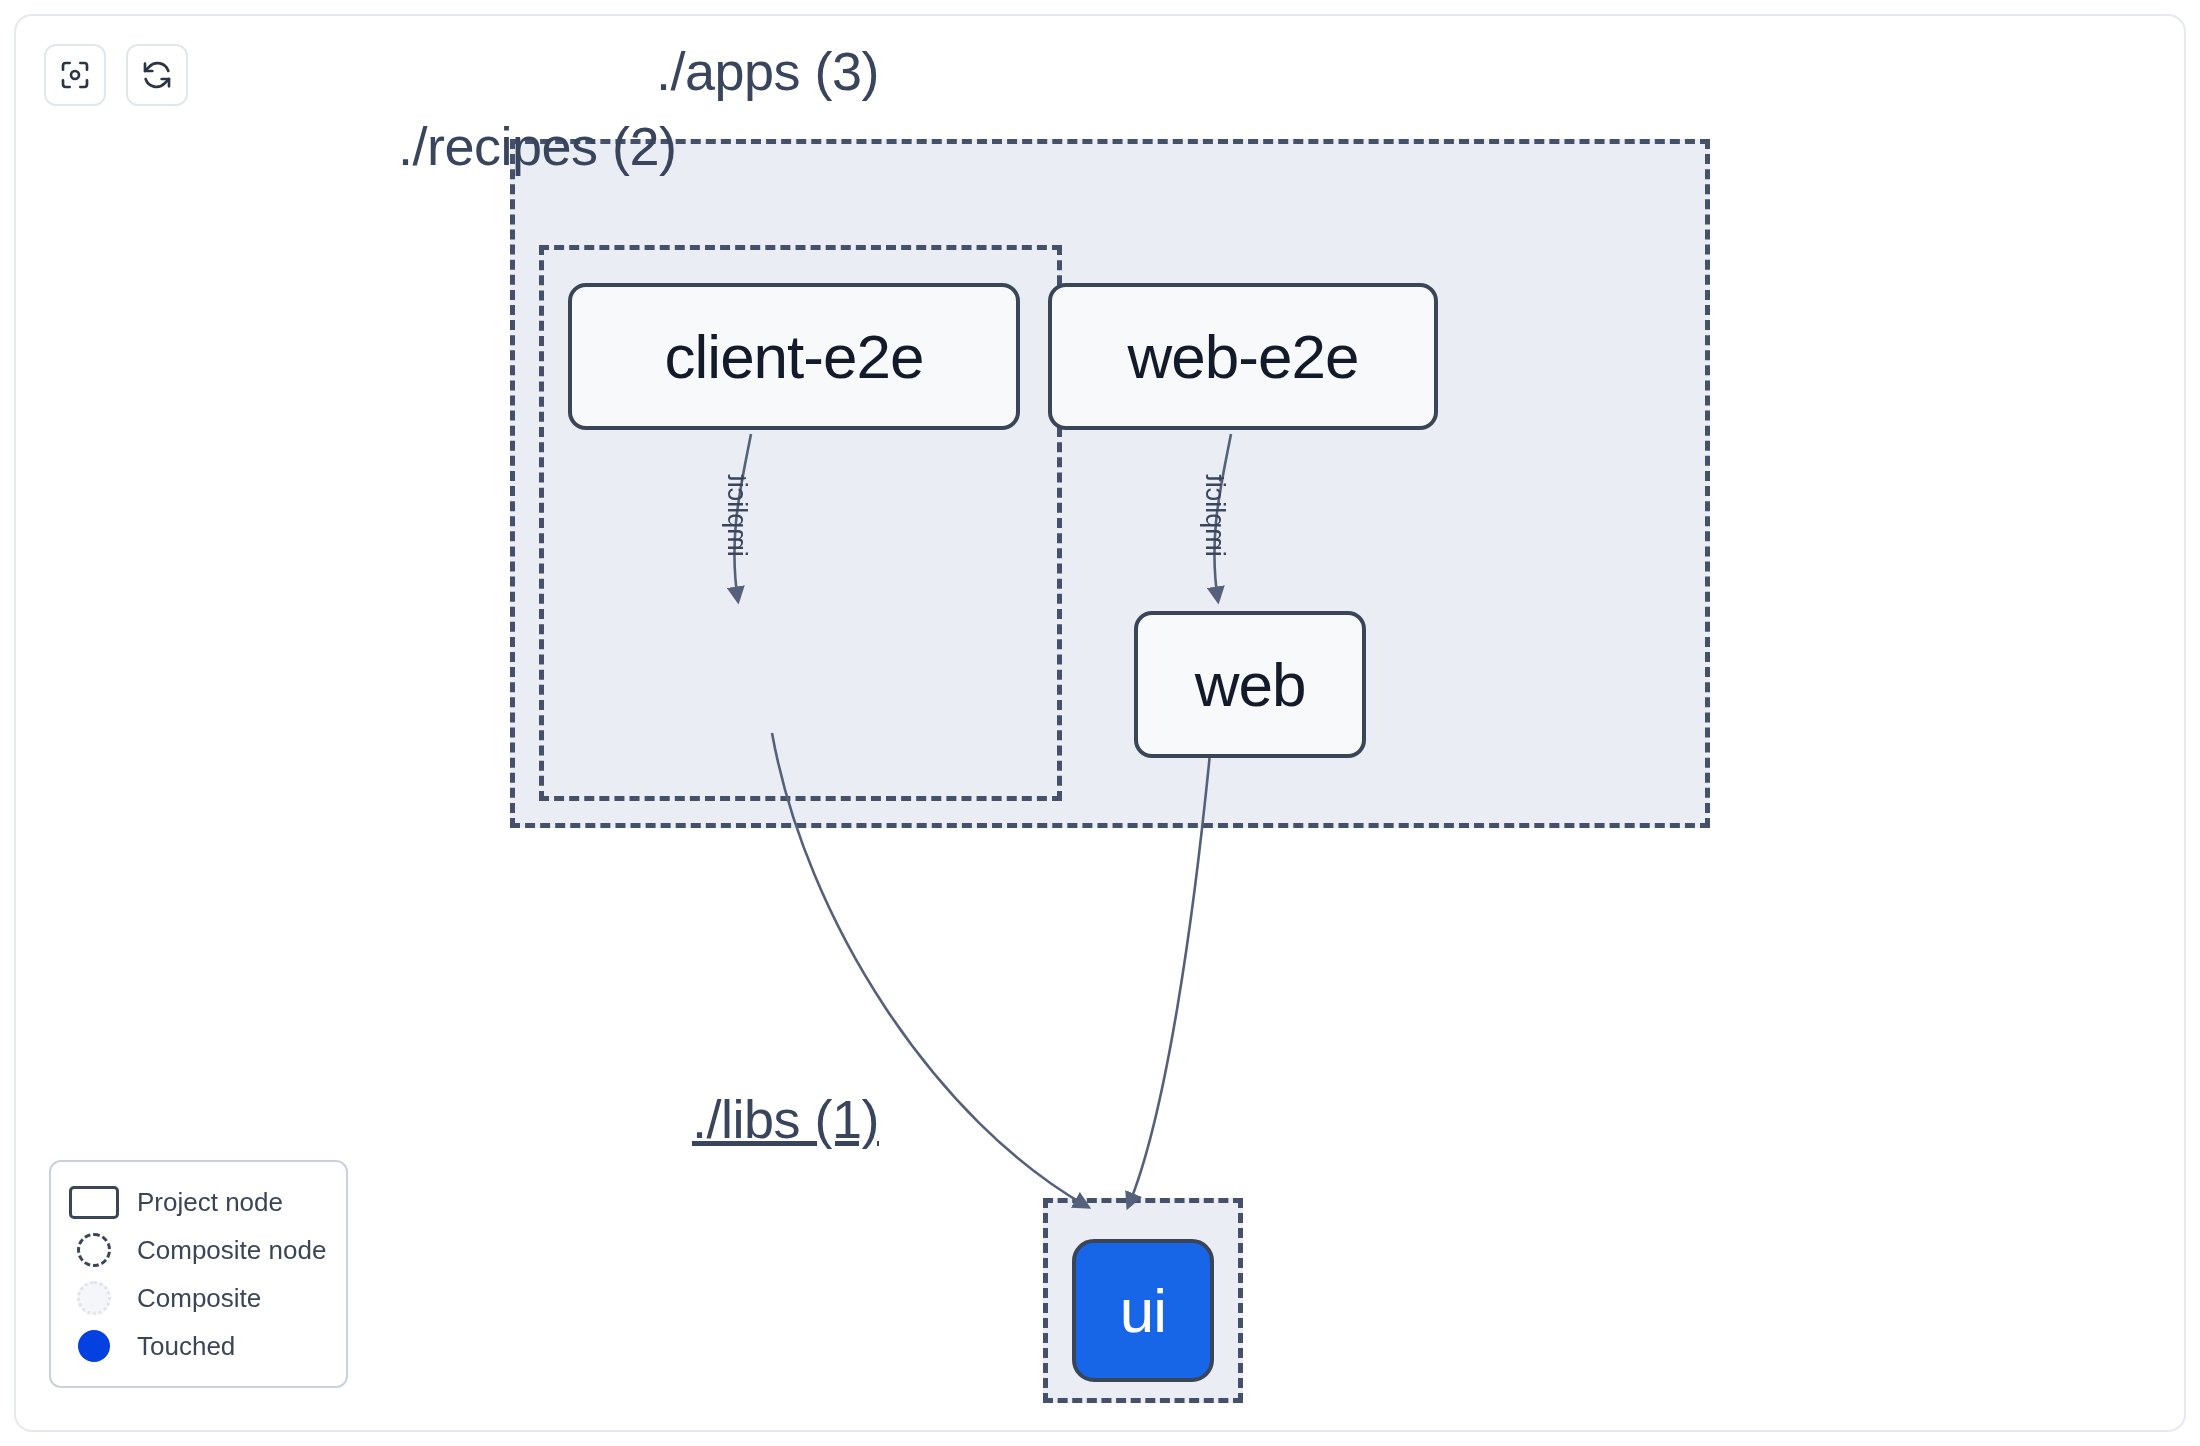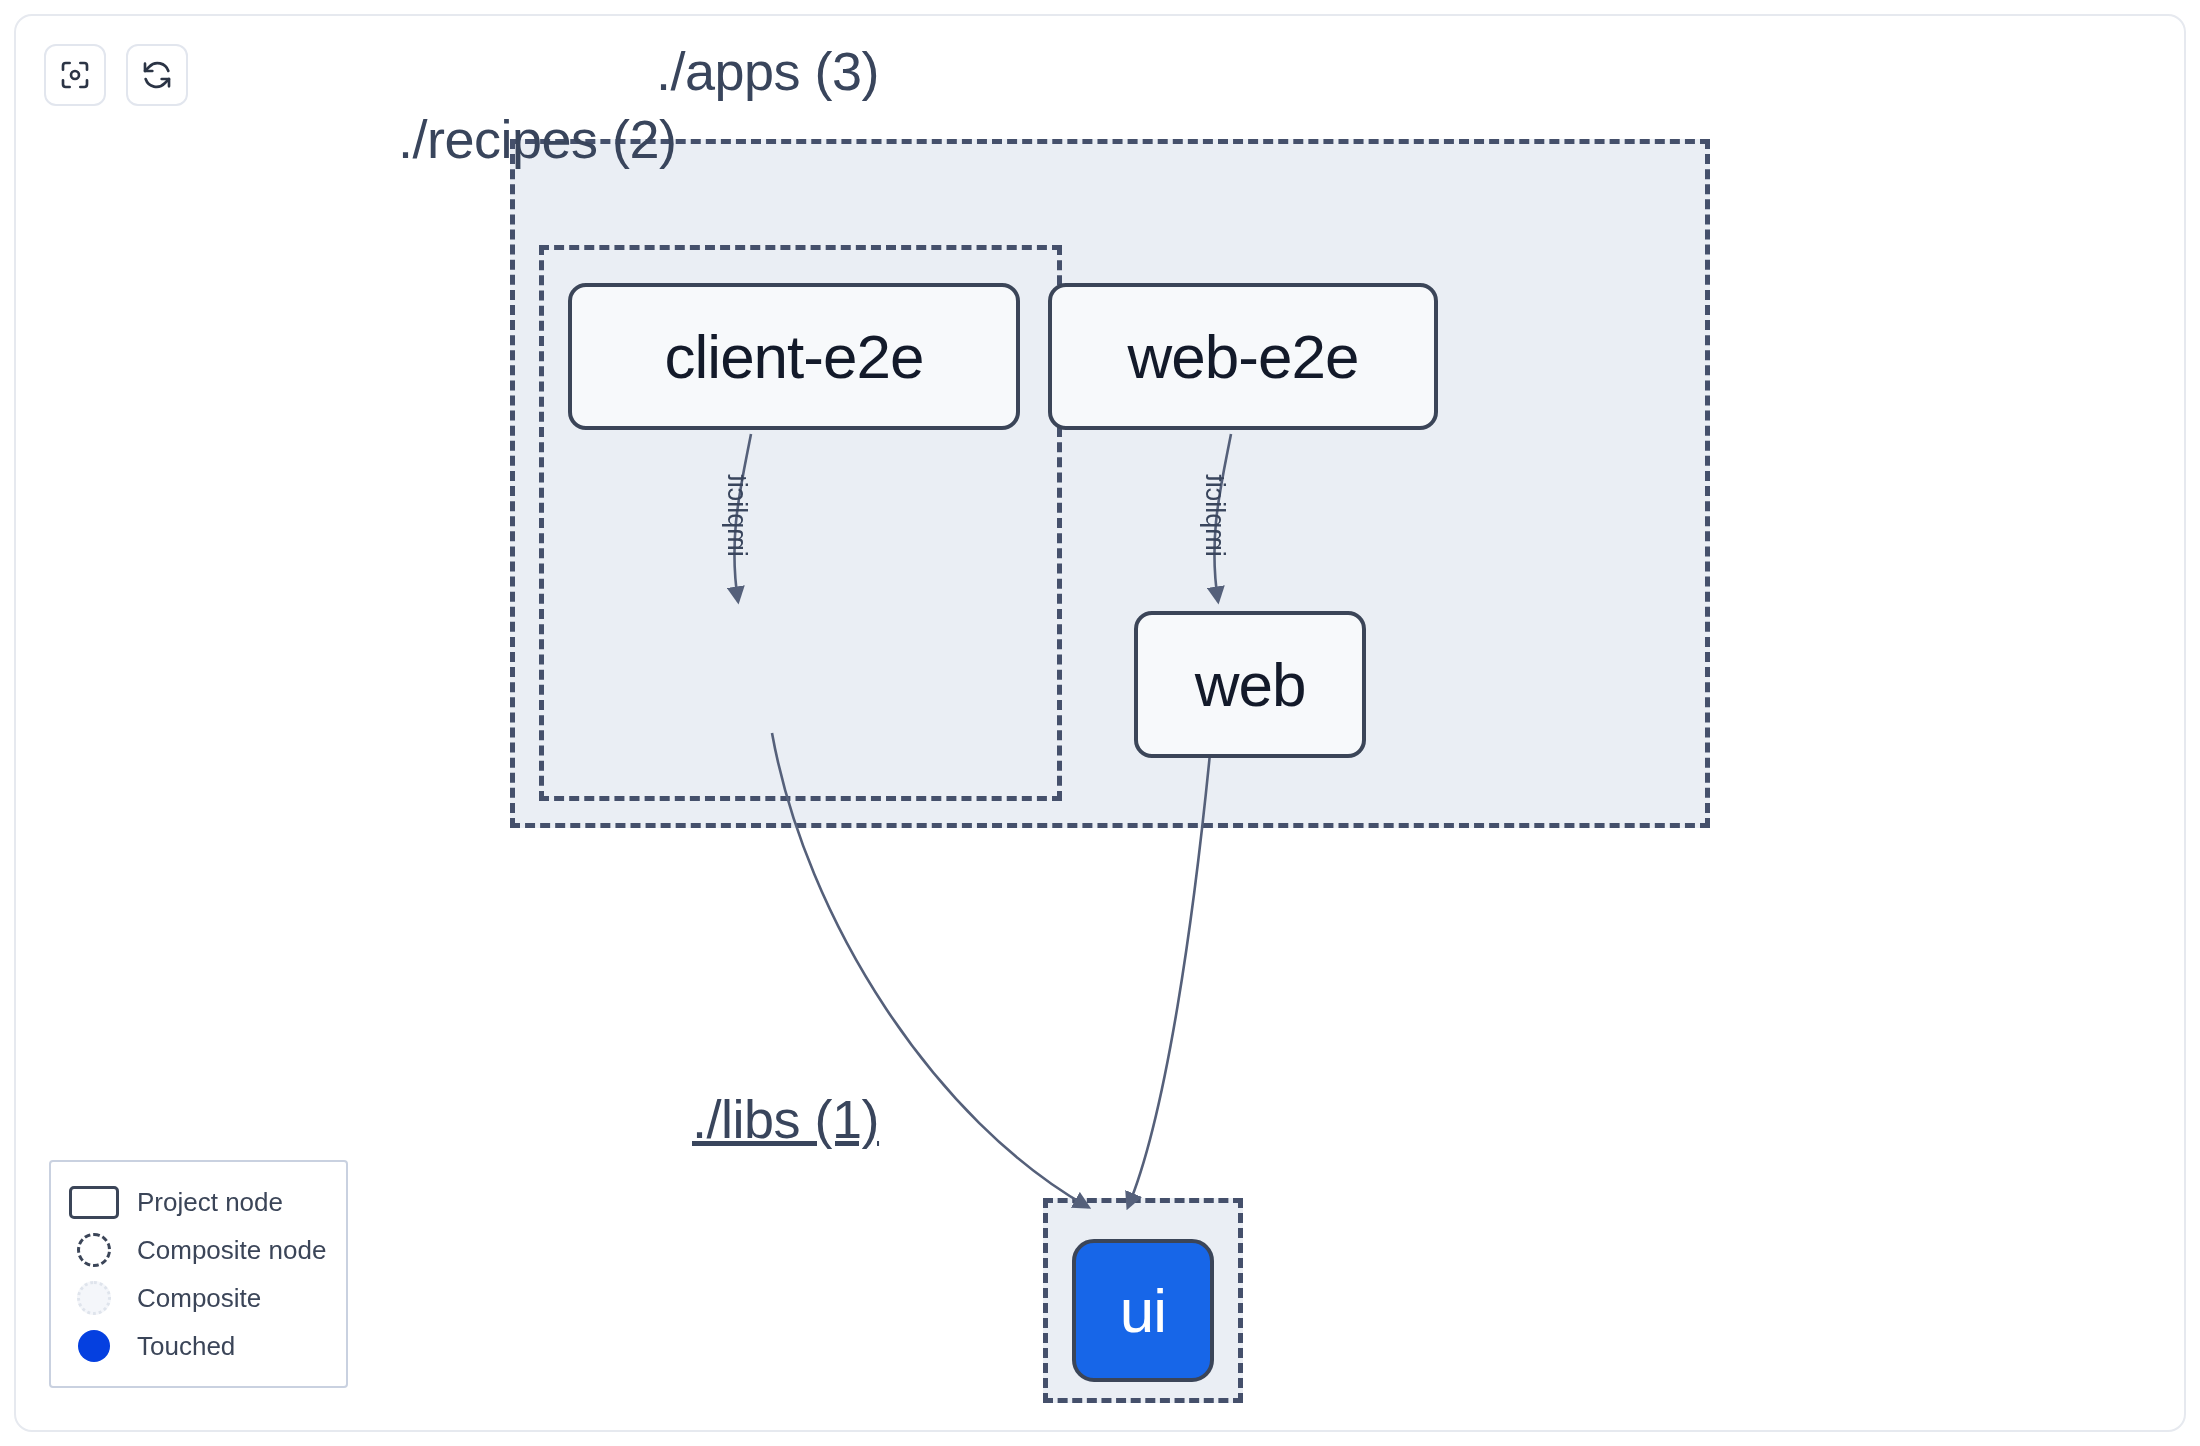--- a/index.html
+++ b/index.html
@@ -106,21 +106,21 @@
     transform-origin: center center;
     z-index: 22;
     letter-spacing: 0px;
   }
 
   
   .legend {
     position: absolute;
     left: 33px; bottom: 42px;
     border: 2px solid #c9d1e0;
-    border-radius: 4px;
+    border-radius: 12px;
     background: #ffffff;
     padding: 16px 20px 16px 18px;
     z-index: 50;
   }
   .legend-row {
     display: flex;
     align-items: center;
     height: 48px;
     gap: 18px;
   }
@@ -207,21 +207,21 @@
 
       <path d="M 1215 418 C 1205 470 1192 520 1202 585" fill="none" stroke="#55607a" stroke-width="2.6" marker-end="url(#arrow)"></path>
 
       <path d="M 756 717 C 790 905 920 1105 1072 1191" fill="none" stroke="#55607a" stroke-width="2.6" marker-end="url(#arrow)"></path>
 
       <path d="M 1196 717 C 1178 905 1150 1100 1112 1191" fill="none" stroke="#55607a" stroke-width="2.6" marker-end="url(#arrow)"></path>
     </svg>
 
     <div class="group-label" style="left:640px; top:28px;">./apps (3)</div>
 
-    <div class="group-label" style="left:382px; top:96px;">./recipes (2)</div>
+    <div class="group-label" style="left:382px; top:103px;">./recipes (2)</div>
 
     <div class="group-label" style="left:676px; top:1076px;text-decoration:underline;">./libs (1)</div>
 
     <div class="node" style="left:552px; top:256px; width:452px; height:147px;">
       <span>client-e2e</span>
     </div>
 
     <div class="node" style="left:1032px; top:256px; width:390px; height:147px;">
       <span>web-e2e</span>
     </div>

